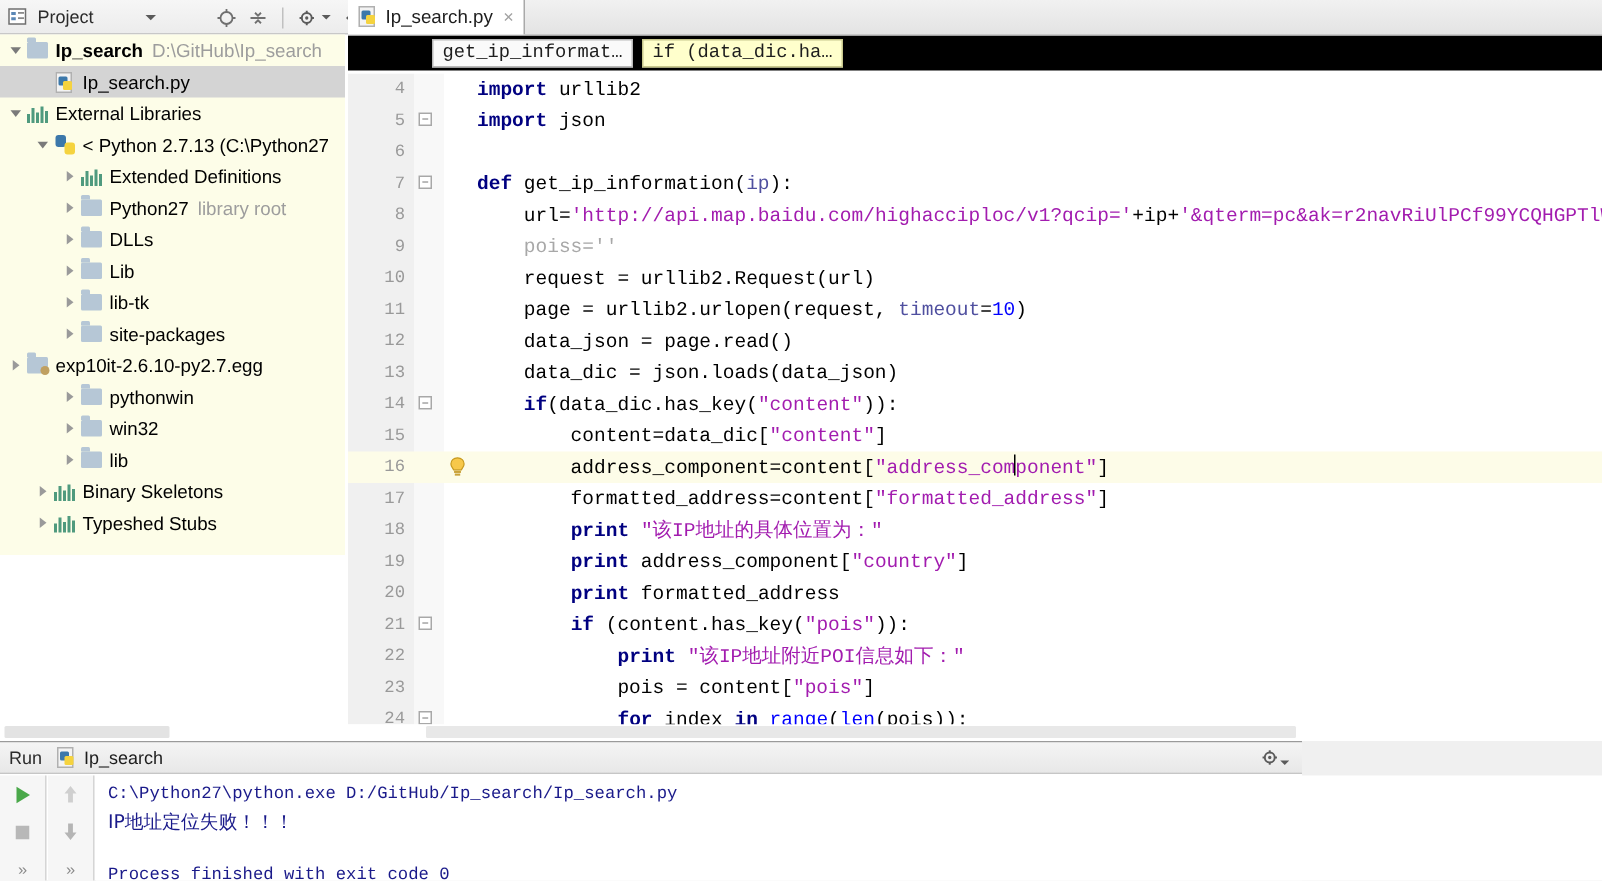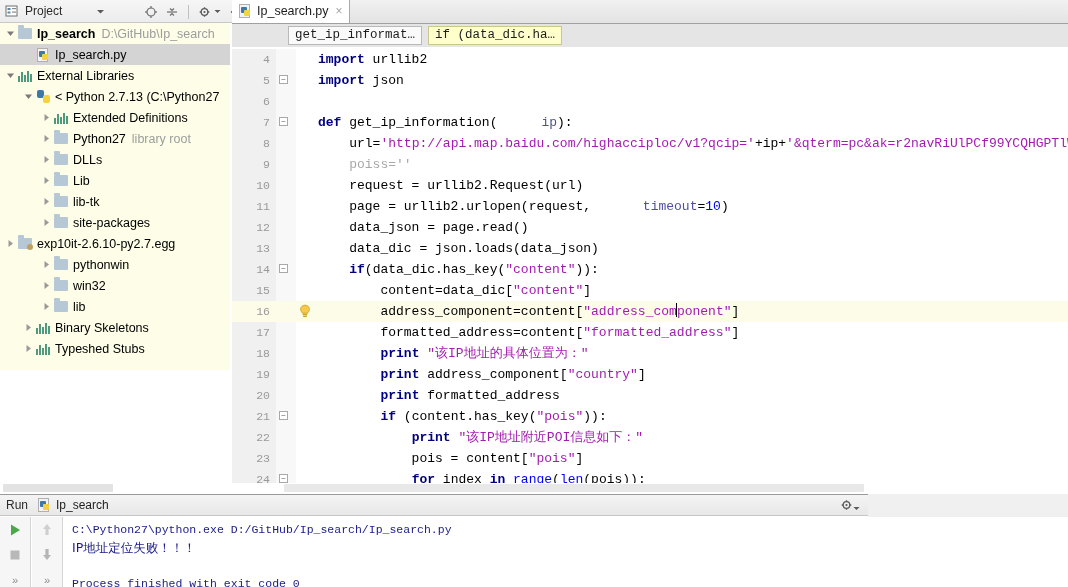--- a/index.html
+++ b/index.html
@@ -123,21 +123,21 @@
     padding: 0 6px 0 7px; gap:5px;
     background:#ffffff;
     border-right:1px solid #a9a9a9;
     font-size:12.5px; color:#1d1d1d;
     position:relative; top:0;
   }
   .tab .closex { color:#a3a3a3; font-size:12px; margin-left:2px; }
 
   #breadcrumbs {
     height:24px; width:100%;
-    background:#e5e5e5;
+    background:#000000;
     display:flex; align-items:center;
     padding-left:56px; gap:6px;
     border-bottom:1px solid #ffffff;
   }
   .crumb {
     font-family:"Liberation Mono", monospace;
     font-size:12.5px;
     padding:1px 6px;
     border:1px solid #b9b9b9;
     background:#fafafa;
@@ -178,21 +178,21 @@
   .code {
     position:absolute; left:86px; top:0;
     font-family:"Liberation Mono", monospace;
     font-size:13px; color:#000000;
     letter-spacing:0px;
   }
   .kw { color:#000080; font-weight:bold; }
   .str { color:#a21caf; font-weight:normal; }
   .num { color:#0000ff; }
   .gray { color:#a8a8a8; }
-  .param { color:#4f4f9f;margin-left:44px; }
+  .param { color:#4f4f9f; }
   .cursor {
     display:inline-block; width:1px; height:14px;
     background:#000; vertical-align:-2px; margin:0 -0.5px;
   }
   .fold {
     position:absolute; left:47px; top:5px;
     width:9px; height:9px; border:1px solid #a8a8a8; background:#fff;
     color:#666; font-size:8px; line-height:7px; text-align:center;
   }
   .bulb {

